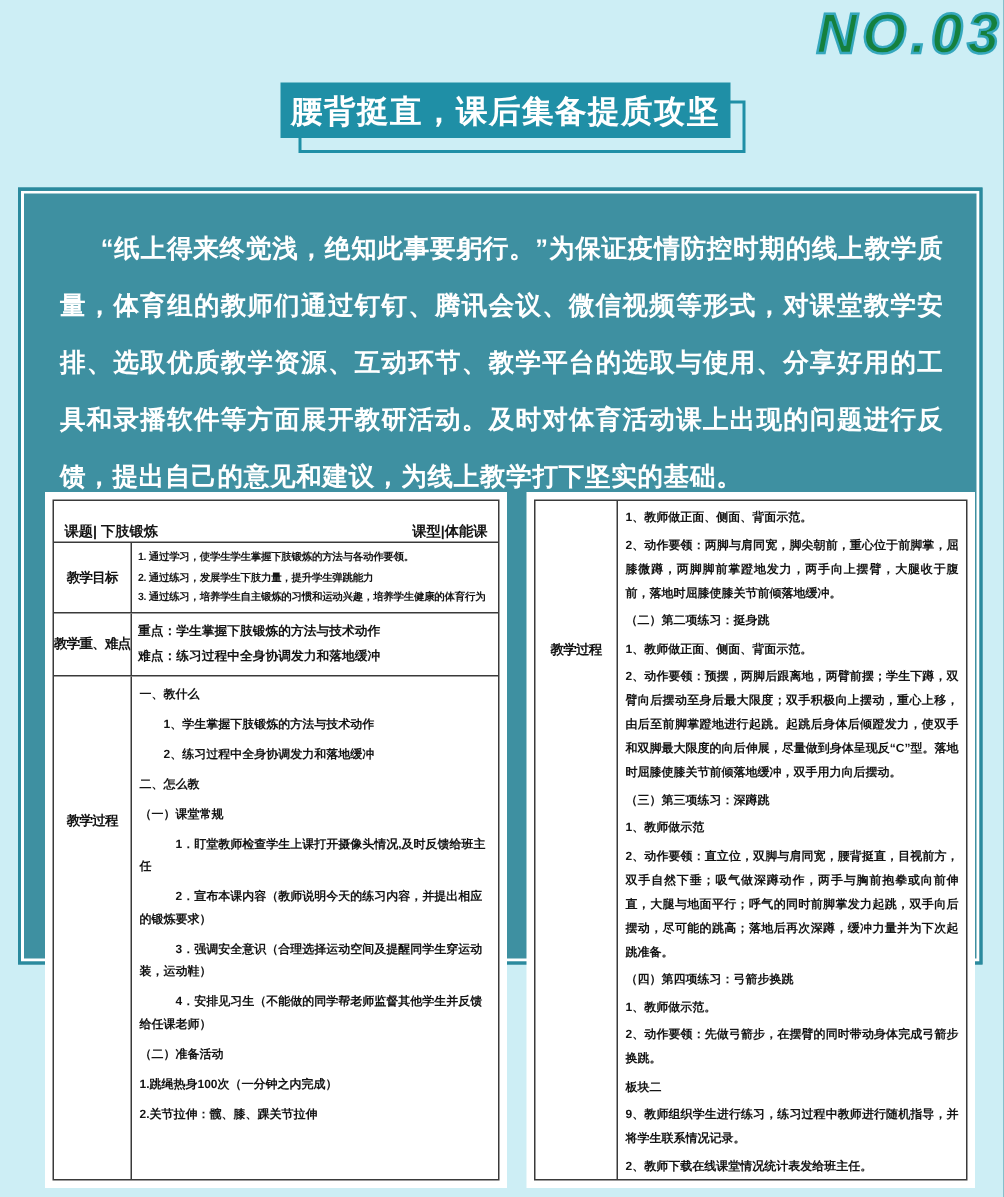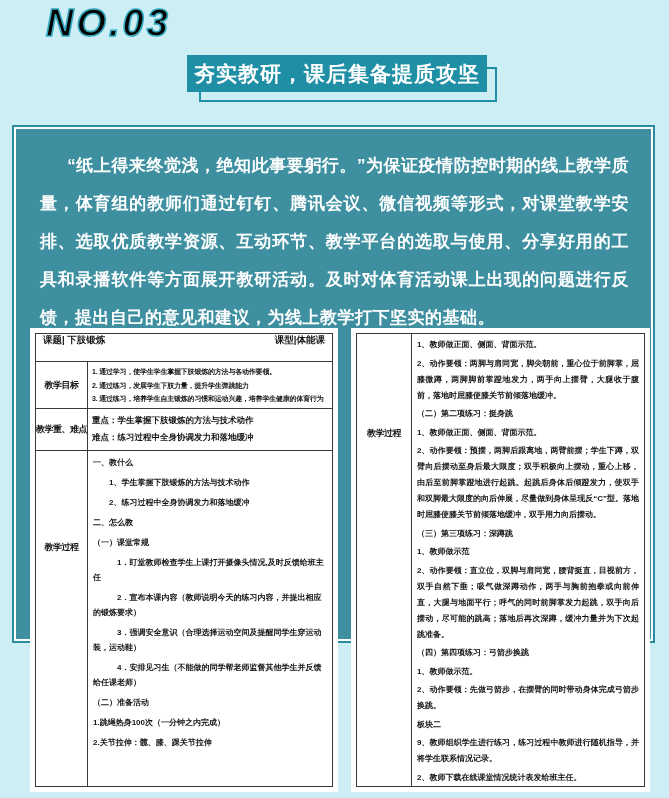--- a/index.html
+++ b/index.html
@@ -16,27 +16,26 @@
     font-family:"Liberation Sans","DejaVu Sans",sans-serif;
     background:var(--page-bg);
     position:relative;
     overflow:hidden;
   }
   .page{position:absolute;inset:0;}
 
   
   .no-label{
     position:absolute;top:2px;left:0;right:0;
-    text-align:left;
+    text-align:right;
     font-size:38px;font-weight:900;font-style:italic;
     letter-spacing:3px;
-    color:#000000;
+    color:#15803d;
     -webkit-text-stroke:1.6px #35a7bd;
     text-shadow:0 0 1px #35a7bd;
-    margin-left:46px;
   }
   .banner-outline{
     position:absolute;left:199px;top:67px;width:298px;height:35px;
     border:2px solid var(--accent);
     background:transparent;
   }
   .banner{
     position:absolute;left:187px;top:55px;width:300px;height:37px;
     background:var(--accent);
     display:flex;align-items:center;justify-content:center;
@@ -74,21 +73,21 @@
     width:100%;height:100%;
     border:1px solid var(--table-line);
     display:flex;flex-direction:column;
     color:var(--ink);
     font-weight:bold;
     overflow:hidden;
   }
   .trow{display:flex;border-bottom:1px solid var(--table-line);}
   .trow:last-child{border-bottom:none;flex:1;min-height:0;}
   .thead-row{
-    height:28px;align-items:flex-start;justify-content:space-between;
+    height:28px;align-items:flex-end;justify-content:space-between;
     padding:0 7px;font-size:9.5px;gap:27px;
   }
   .label-cell{
     width:52px;flex:0 0 52px;
     border-right:1px solid var(--table-line);
     display:flex;justify-content:center;
     font-size:9px;letter-spacing:-0.5px;white-space:nowrap;
     overflow:hidden;
   }
   .label-center{align-items:center;}
@@ -110,21 +109,21 @@
 </style>
 </head>
 <body>
 
 <div class="page">
 
   <div class="no-label">NO.03</div>
 
   <div class="banner-outline"></div>
   <div class="banner">
-    <span class="banner-text">夯实教研，课后集备提质攻坚</span>
+    <span class="banner-text">腰背挺直，课后集备提质攻坚</span>
   </div>
 
   <div class="main-box">
     <p class="intro">“纸上得来终觉浅，绝知此事要躬行。”为保证疫情防控时期的线上教学质量，体育组的教师们通过钉钉、腾讯会议、微信视频等形式，对课堂教学安排、选取优质教学资源、互动环节、教学平台的选取与使用、分享好用的工具和录播软件等方面展开教研活动。及时对体育活动课上出现的问题进行反馈，提出自己的意见和建议，为线上教学打下坚实的基础。</p>
 
     <div class="panel panel-left">
       <div class="itable">
         <div class="trow thead-row">
           <span>课题| 下肢锻炼</span>
           <span>课型|体能课</span>

